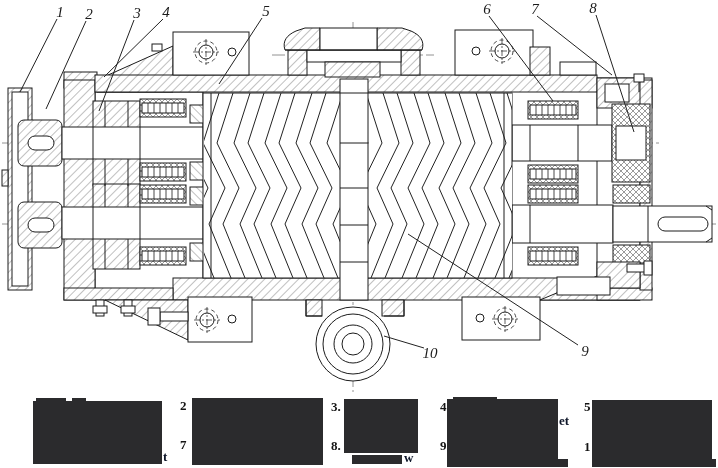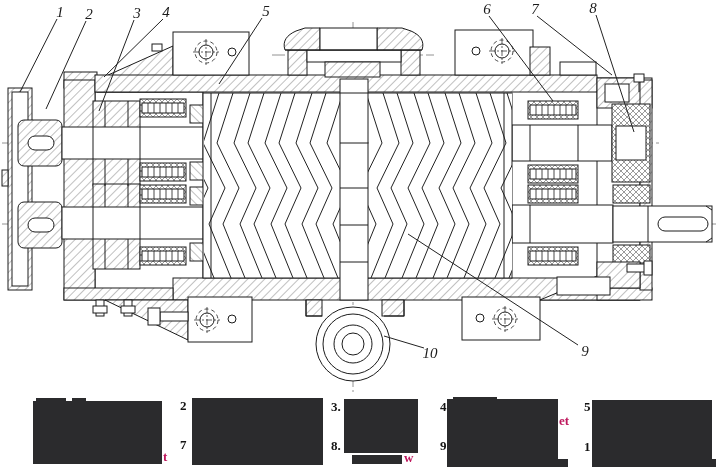--- a/index.html
+++ b/index.html
@@ -2,21 +2,21 @@
 <html><head>
 <meta charset="utf-8">
 <style>
   html,body{margin:0;padding:0;background:#fff;}
   .stage{position:relative;width:718px;height:468px;background:#fff;overflow:hidden;
          font-family:"Liberation Serif", serif;}
   svg{position:absolute;left:0;top:0;}
   .callout{font:italic 15px "Liberation Serif", serif;fill:#1a1a1a;}
   .legend{position:absolute;left:0;top:0;width:718px;height:468px;pointer-events:none;}
   .lg-num{position:absolute;font:bold 13px "Liberation Serif", serif;color:#141414;line-height:13px;}
-  .lg-frag{position:absolute;font:bold 13px "Liberation Serif", serif;color:#be185d;line-height:13px;}
+  .lg-frag{position:absolute;font:bold 13px "Liberation Serif", serif;color:#0f172a;line-height:13px;}
   .lg-box{position:absolute;background:#2b2b2d;}
 </style>
 </head>
 <body>
 
 <div class="stage">
 <svg width="718" height="396" viewBox="0 0 718 396">
   <defs>
     <pattern id="ha" width="6" height="6" patternUnits="userSpaceOnUse" patternTransform="rotate(45)">
       <rect width="6" height="6" fill="#fff"></rect>

